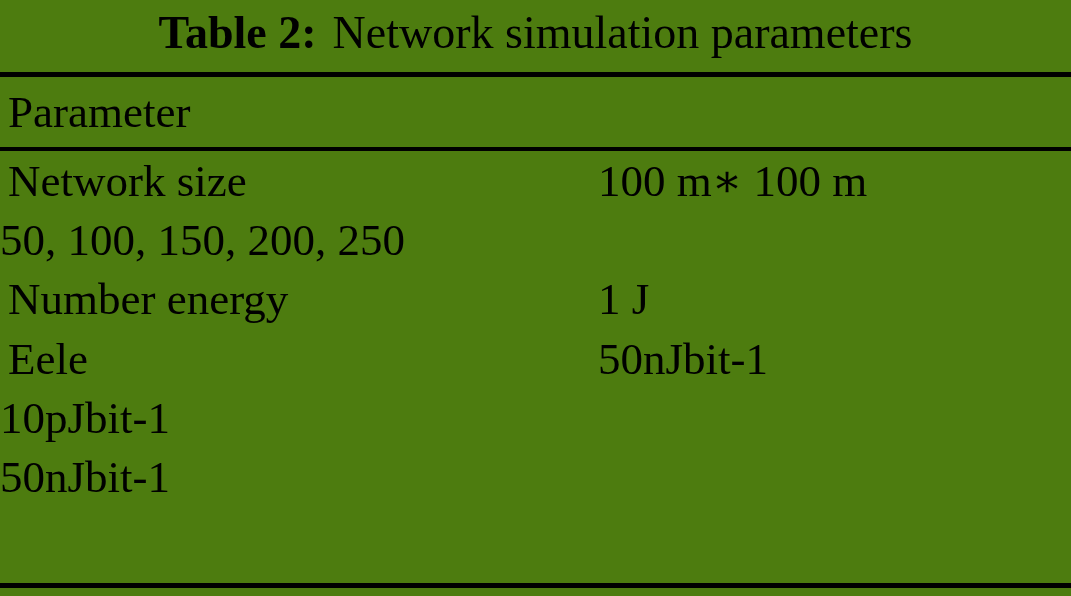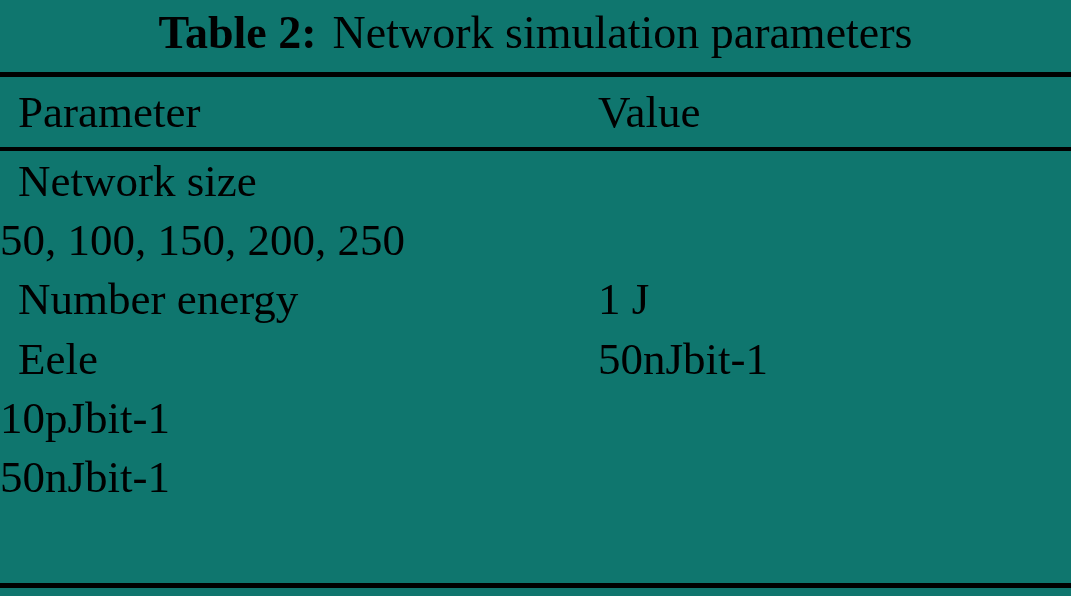--- a/index.html
+++ b/index.html
@@ -8,21 +8,21 @@
     width: 1071px;
     height: 596px;
     font-family: "Liberation Serif", "DejaVu Serif", serif;
     color: #000000;
     overflow: hidden;
   }
   .page {
     position: relative;
     width: 1071px;
     height: 596px;
-    background: #0f766e;
+    background: #4d7c0f;
   }
   .caption {
     position: absolute;
     top: 2px;
     left: 0;
     width: 1071px;
     text-align: center;
     font-size: 46px;
     line-height: 62px;
     white-space: nowrap;
@@ -61,48 +61,48 @@
   }
   .trow {
     flex: 1 1 0;
     display: flex;
     align-items: center;
     font-size: 45px;
     white-space: nowrap;
   }
   .col-param {
     width: 598px;
-    padding-left: 18px;
+    padding-left: 8px;
     flex: 0 0 598px;
   }
   .col-value {
     flex: 1 1 auto;
   }
 </style>
 </head>
 <body>
 
 <div class="page">
 
   <div class="caption">
     <span class="caption-label">Table 2:</span><span class="caption-text">Network simulation parameters</span>
   </div>
 
   <div class="rule rule-top"></div>
 
   <div class="header-row">
     <div class="col-param">Parameter</div>
-    <div class="col-value">Value</div>
   </div>
 
   <div class="rule rule-mid"></div>
 
   <div class="tbody">
     <div class="trow">
       <div class="col-param">Network size</div>
+      <div class="col-value">100 m∗ 100 m</div>
     </div>
     <div class="trow">
       <div class="col-value">50, 100, 150, 200, 250</div>
     </div>
     <div class="trow">
       <div class="col-param">Number energy</div>
       <div class="col-value">1 J</div>
     </div>
     <div class="trow">
       <div class="col-param">Eele</div>

